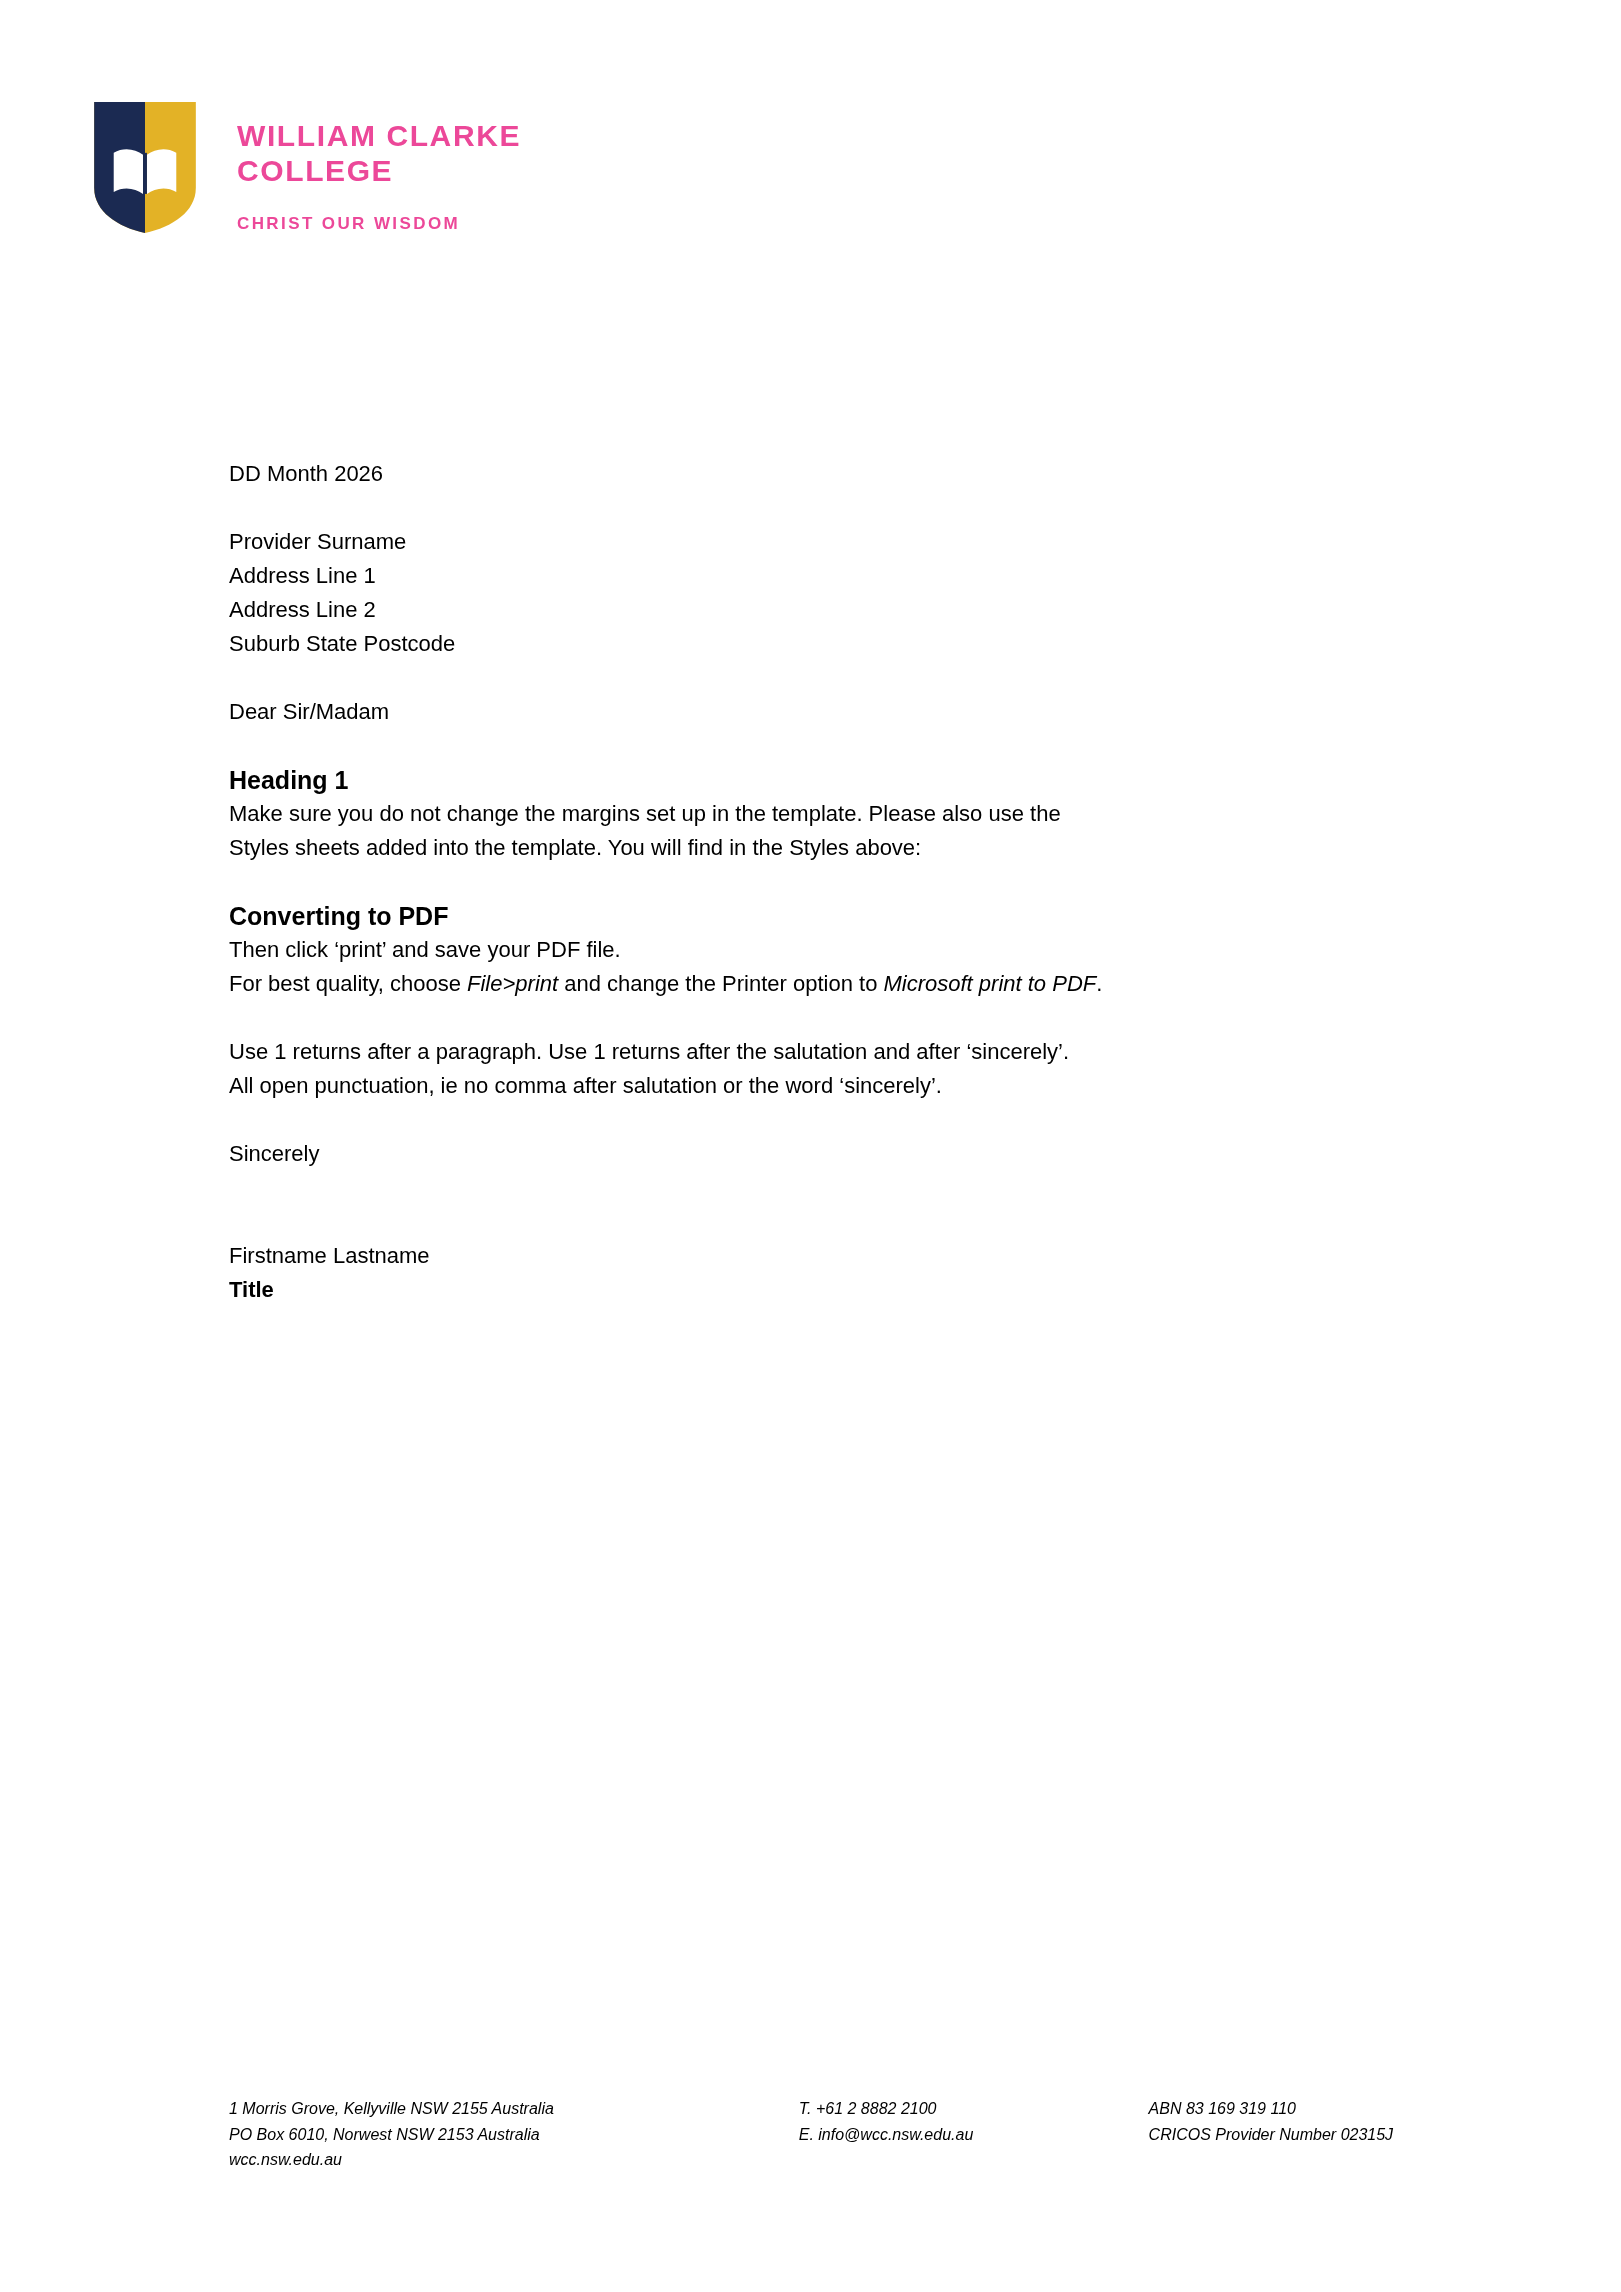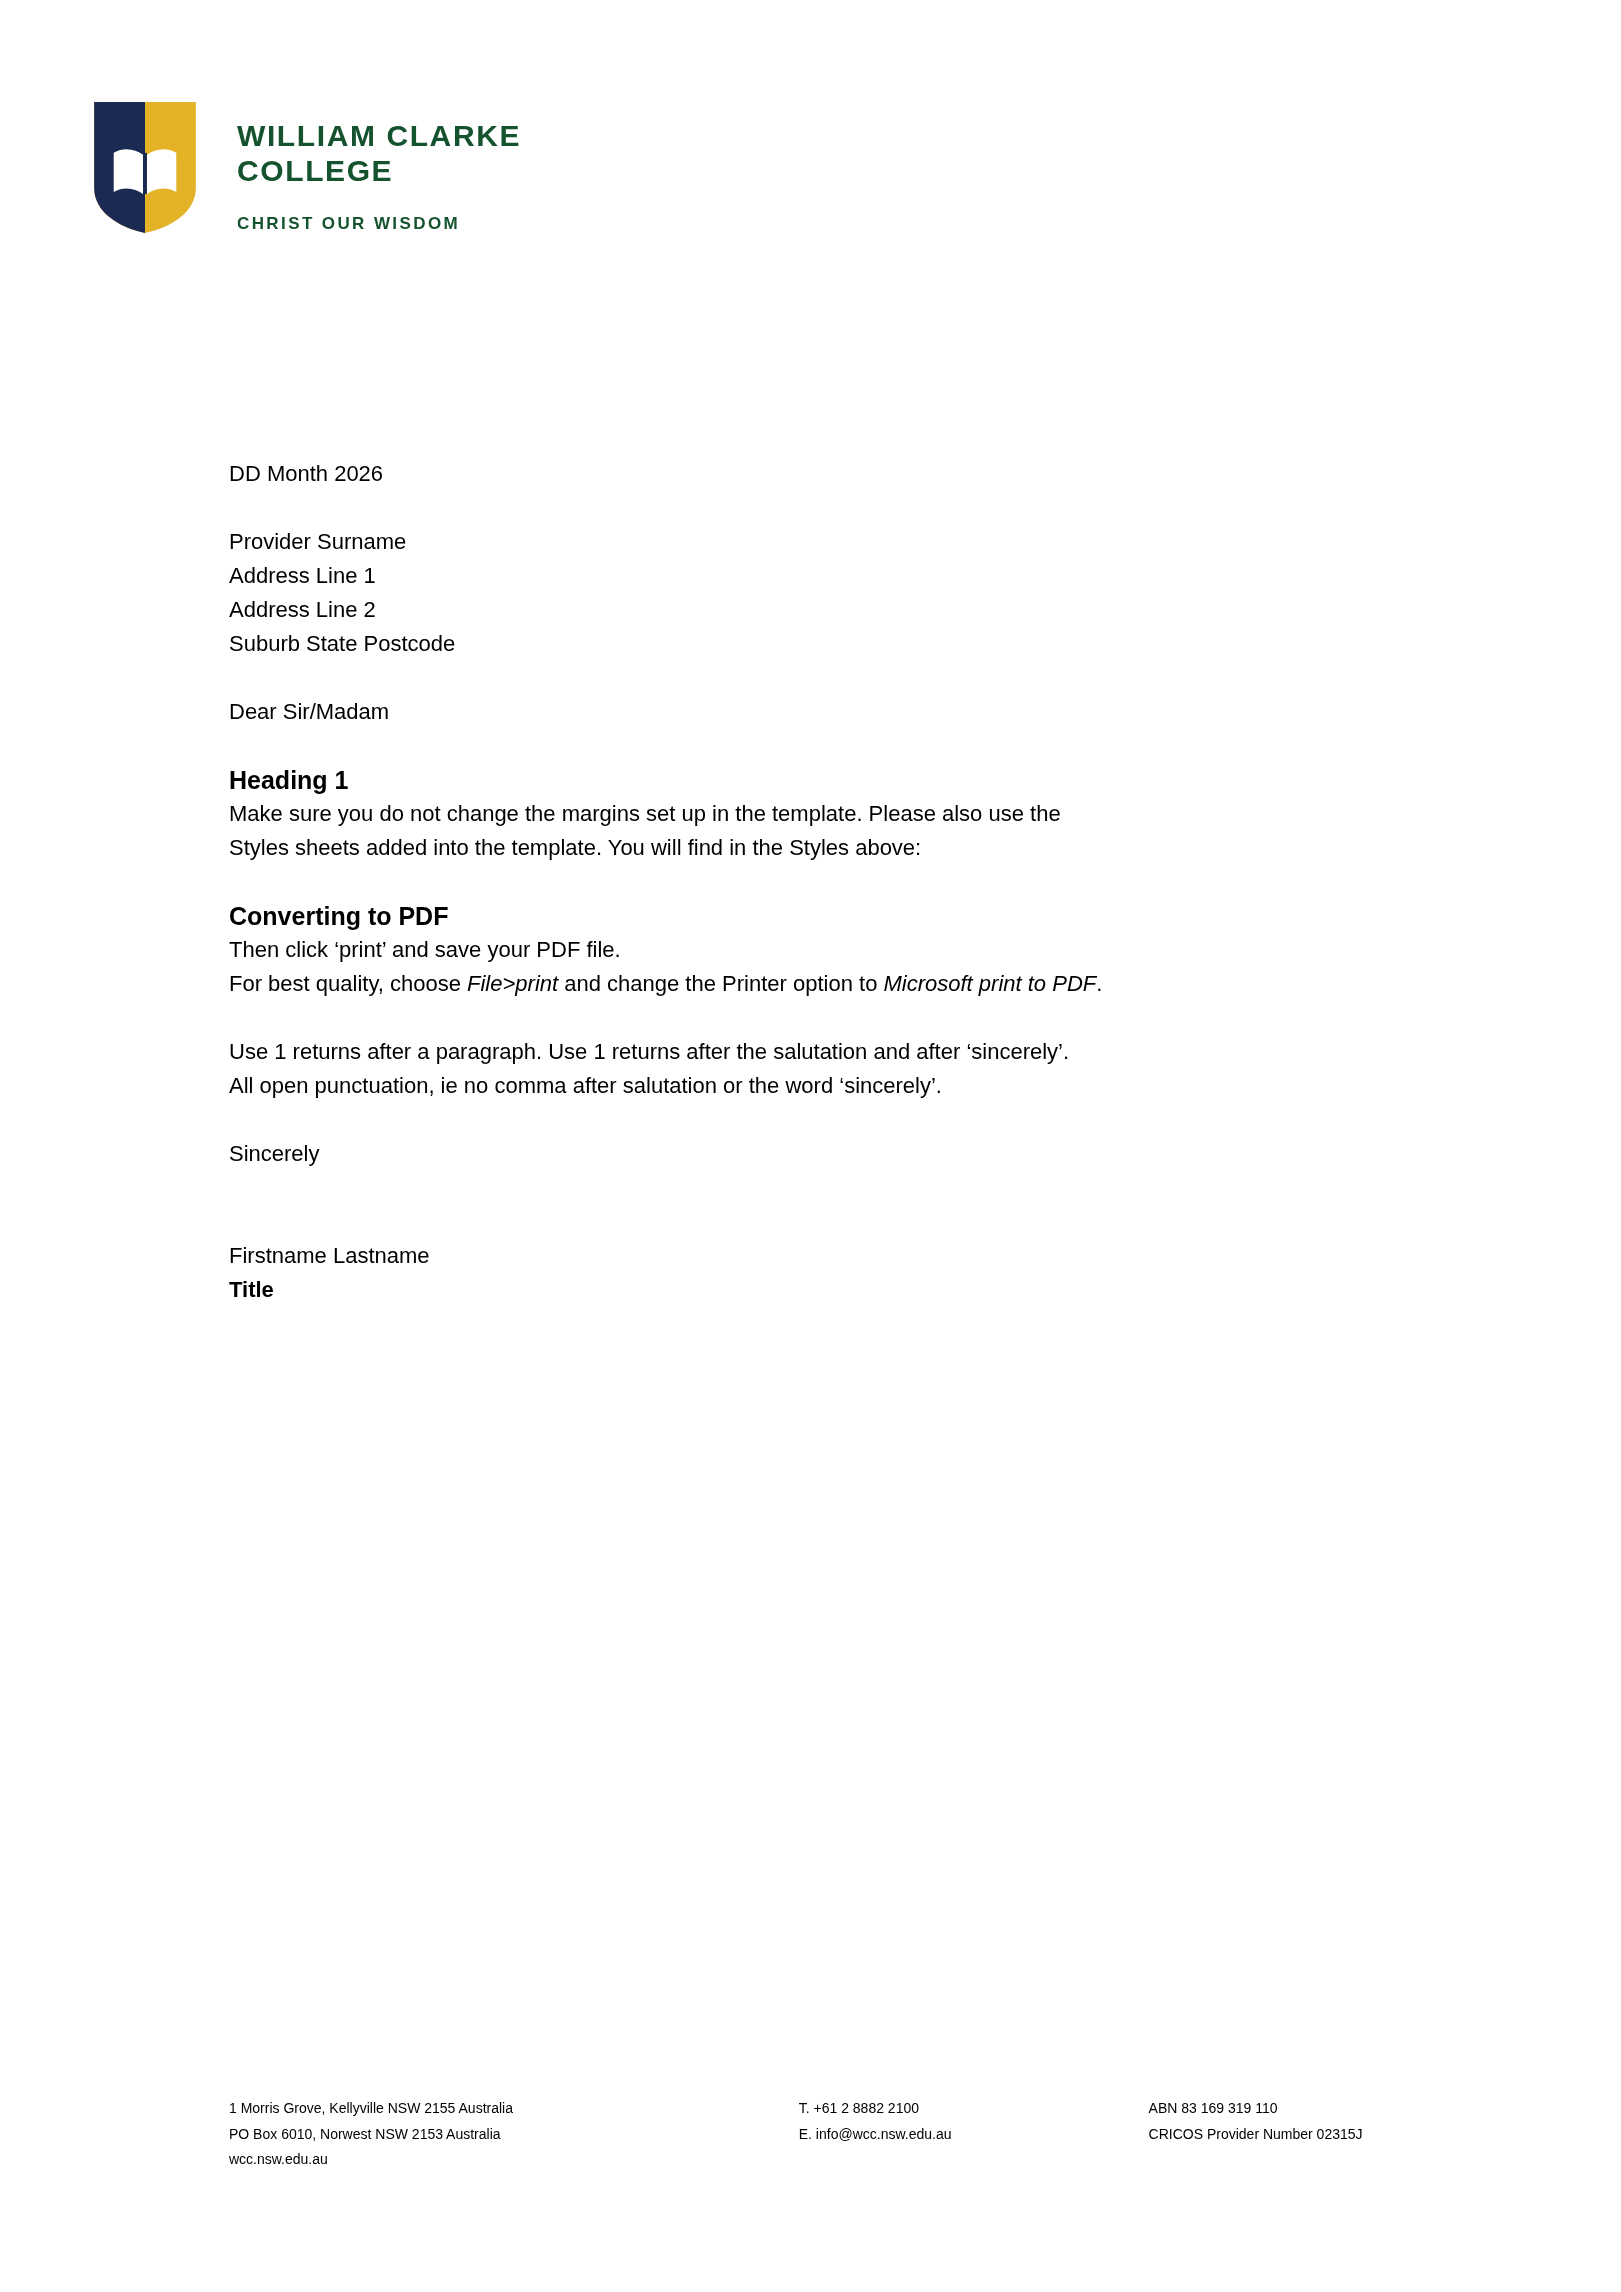--- a/index.html
+++ b/index.html
@@ -28,21 +28,21 @@
     width: 102px;
     height: 131px;
     position: relative;
     flex: 0 0 auto;
   }
   .crest svg { display: block; }
 
   .wordmark {
     margin-left: 41px;
     padding-top: 15.7px;
-    color: #14532d;
+    color: #ec4899;
   }
   .wordmark .line1,
   .wordmark .line2 {
     font-size: 30px;
     font-weight: bold;
     letter-spacing: 1.6px;
     line-height: 1.18;
   }
   .wordmark .tagline {
     margin-top: 26px;
@@ -89,23 +89,24 @@
   }
   .ital { font-style: italic; }
   .bold { font-weight: bold; }
 
   
   .footer {
     position: absolute;
     left: 229px;
     top: 2096px;
     width: 1245px;
-    font-size: 14px;
+    font-size: 16px;
     line-height: 25.5px;
     color: #000000;
+    font-style: italic;
   }
   .footer-cols {
     display: flex;
   }
   .fcol-1 { width: 583px; }
   .fcol-2 { width: 358px; }
   .fcol-3 { width: 333px; }
 </style>
 </head>
 <body>

